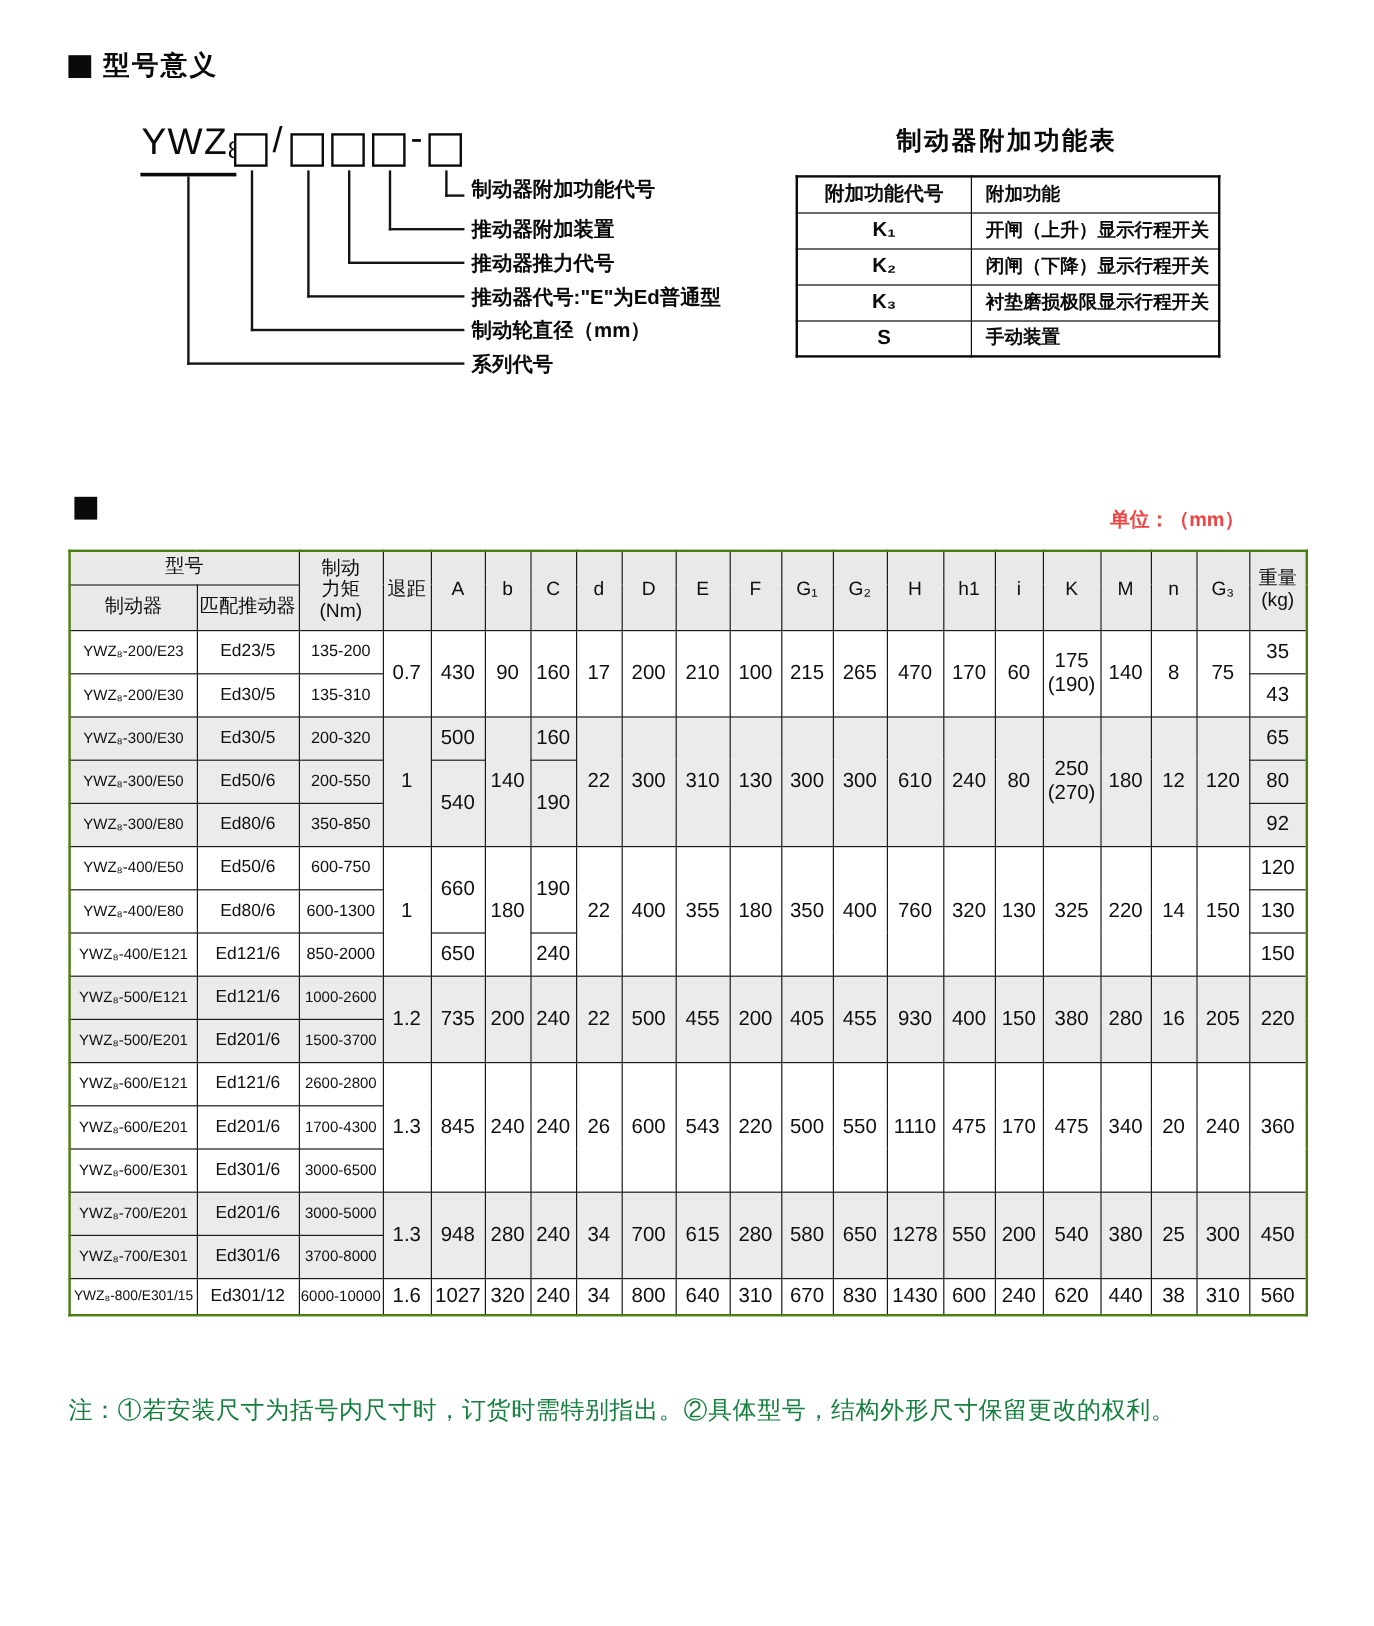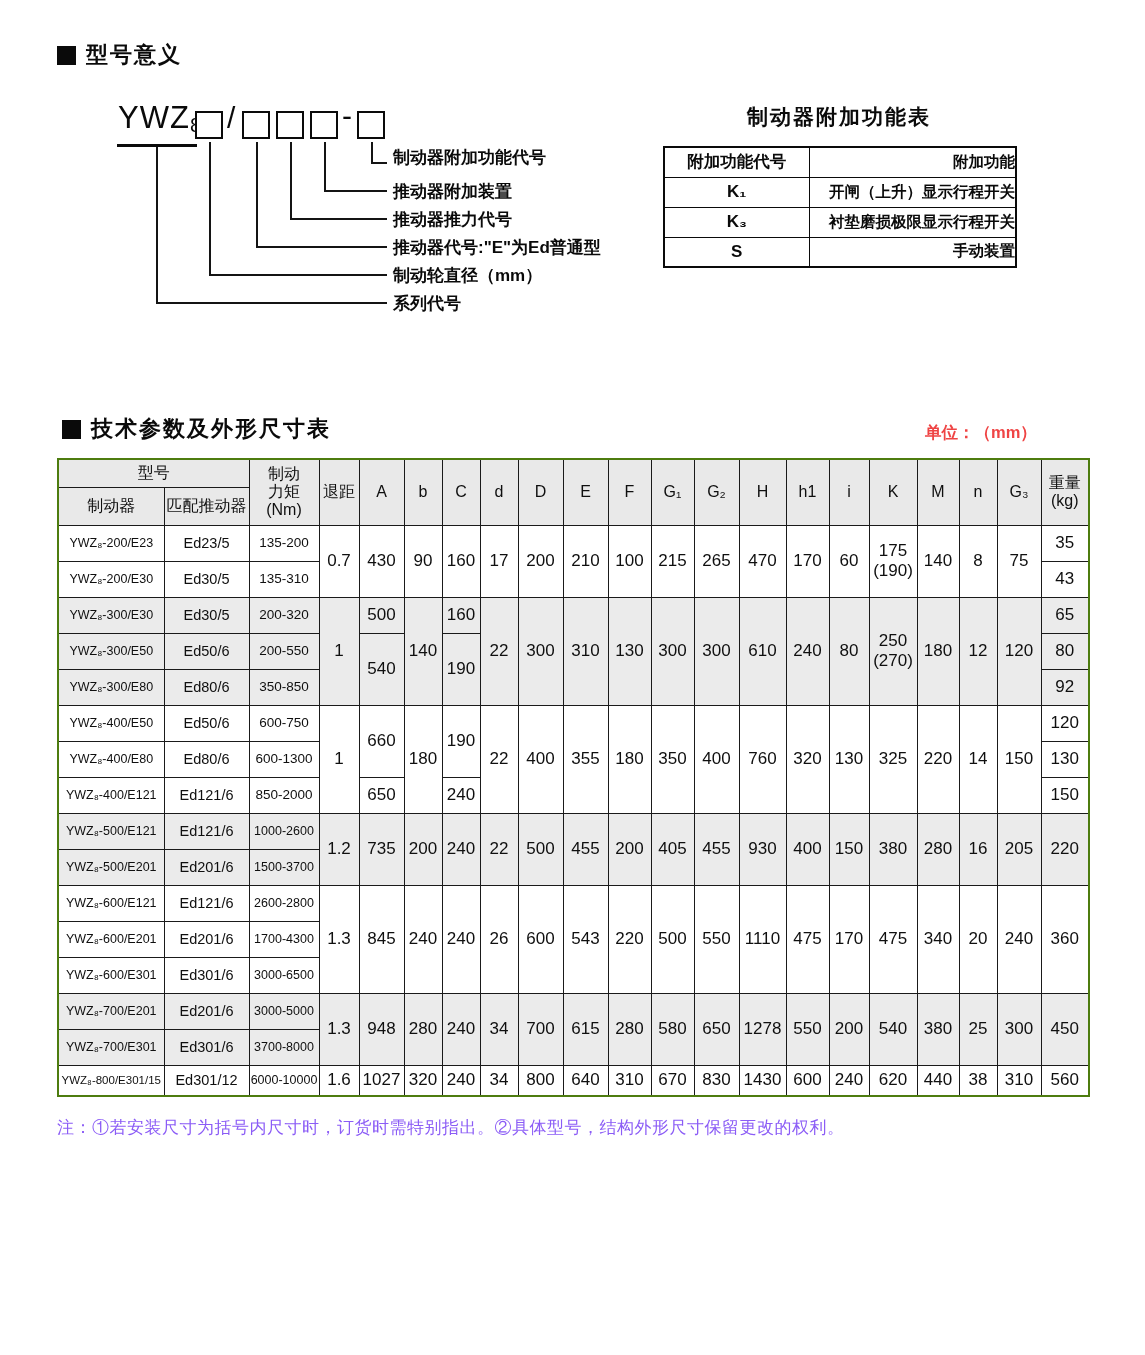--- a/index.html
+++ b/index.html
@@ -27,21 +27,21 @@
 
   
   .func-title { position:absolute; left:663px; top:103px; width:352px; text-align:center;
     font-size:21px; font-weight:bold; letter-spacing:2px; color:#0a0a0a; }
   .func-table { position:absolute; left:663px; top:146px; border-collapse:collapse;
     border:2px solid #0a0a0a; table-layout:fixed; }
   .func-table th, .func-table td { border:1px solid #0a0a0a; height:30px; text-align:center;
     font-weight:600; color:#0a0a0a; background:#fff; }
   .func-table th { font-size:16.5px; }
   .func-table td.code { font-size:17px; }
-  .func-table th.fl, .func-table td.fl { text-align:right; padding-left:12px; font-size:15.5px; }
+  .func-table th.fl, .func-table td.fl { text-align:left; padding-left:12px; font-size:15.5px; }
 
   
   .unit-note { position:absolute; left:925px; top:422px; font-size:16.5px; font-weight:600; color:#ef4444; }
 
   
   .dim-table { position:absolute; left:57px; top:458px; border-collapse:collapse;
     border:2px solid #4d7c0f; table-layout:fixed; }
   .dim-table th, .dim-table td { border:1px solid #1a1a1a; text-align:center; vertical-align:middle;
     white-space:pre-line; color:#0f0f0f; padding:0; line-height:1.15; overflow:hidden; }
   .dim-table thead th { background:#e9e9e9; font-weight:500; font-size:16px; }
@@ -52,22 +52,22 @@
   .dim-table tbody tr:last-child { height:31px; }
   .dim-table tbody td { font-size:17px; background:#fff; }
   .dim-table tbody tr.shaded td { background:#ebebeb; }
   .dim-table td.c0 { font-size:13px; }
   .dim-table td.c1 { font-size:14.5px; }
   .dim-table td.c2 { font-size:13.5px; }
   .dim-table td.sm { font-size:12.5px; }
   .dim-table td.xs { font-size:11.5px; }
 
   
-  .footnote { position:absolute; left:57px; top:1116px; width:1010px; font-size:17px;
-    font-weight:500; color:#8b5cf6; letter-spacing:0.5px; }
+  .footnote { position:absolute; left:57px; top:1162px; width:1010px; font-size:20px;
+    font-weight:500; color:#15803d; letter-spacing:0.5px; }
 </style>
 </head>
 <body>
 
 <div class="page">
 
   <div class="sec-head" style="left:57px;top:40px;">
     <span class="sq"></span>
     <span class="sec-title">型号意义</span>
   </div>
@@ -106,35 +106,38 @@
         <col style="width:207px;">
       </colgroup>
     <tbody>
         <tr>
       <th>附加功能代号</th>
       <th class="fl">附加功能</th>
     </tr>
     <tr>
       <td class="code">K₁</td>
       <td class="fl">开闸（上升）显示行程开关</td>
+    </tr>
+    <tr>
+      <td class="code">K₂</td>
+      <td class="fl">闭闸（下降）显示行程开关</td>
     </tr>
     <tr>
       <td class="code">K₃</td>
       <td class="fl">衬垫磨损极限显示行程开关</td>
     </tr>
     <tr>
       <td class="code">S</td>
       <td class="fl">手动装置</td>
     </tr>
   </tbody>
     </table>
 
   <div class="sec-head" style="left:62px;top:414px;">
     <span class="sq"></span>
-    <span class="sec-title">技术参数及外形尺寸表</span>
   </div>
   <div class="unit-note">单位：（mm）</div>
 
   <table class="dim-table">
     <colgroup>
         <col style="width: 106px;">
         <col style="width: 85px;">
         <col style="width: 70px;">
         <col style="width: 40px;">
         <col style="width: 45px;">

